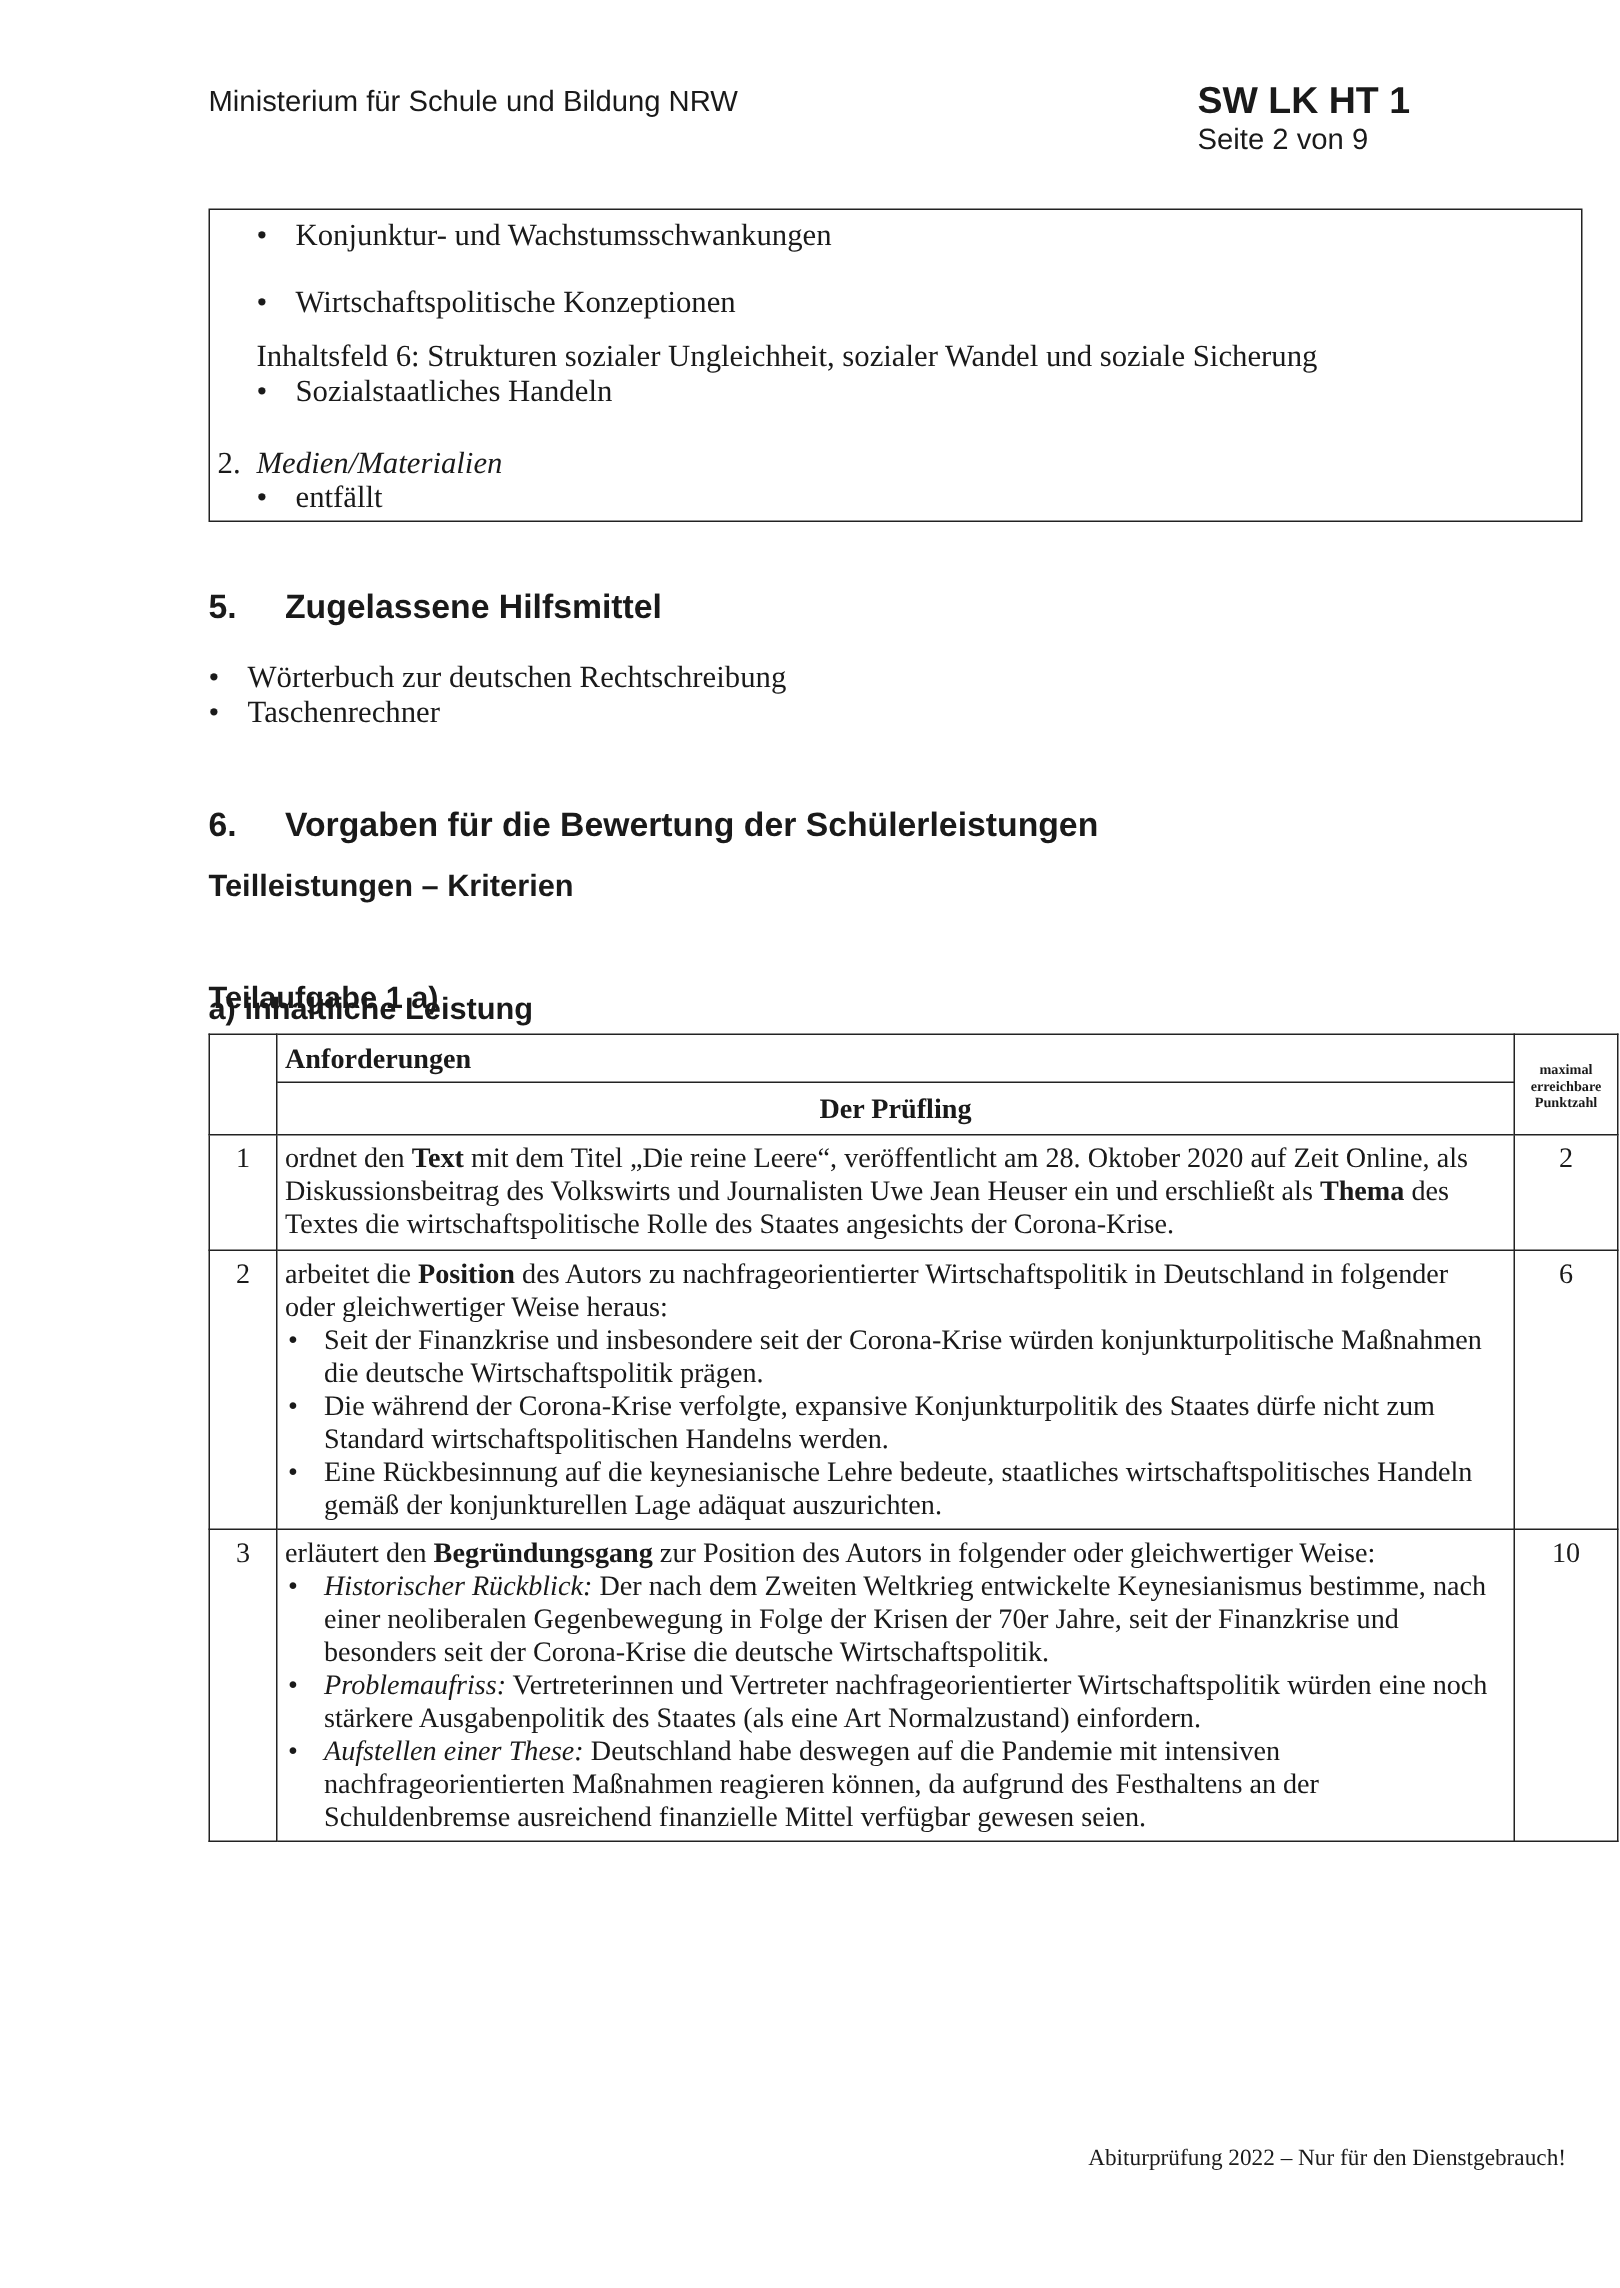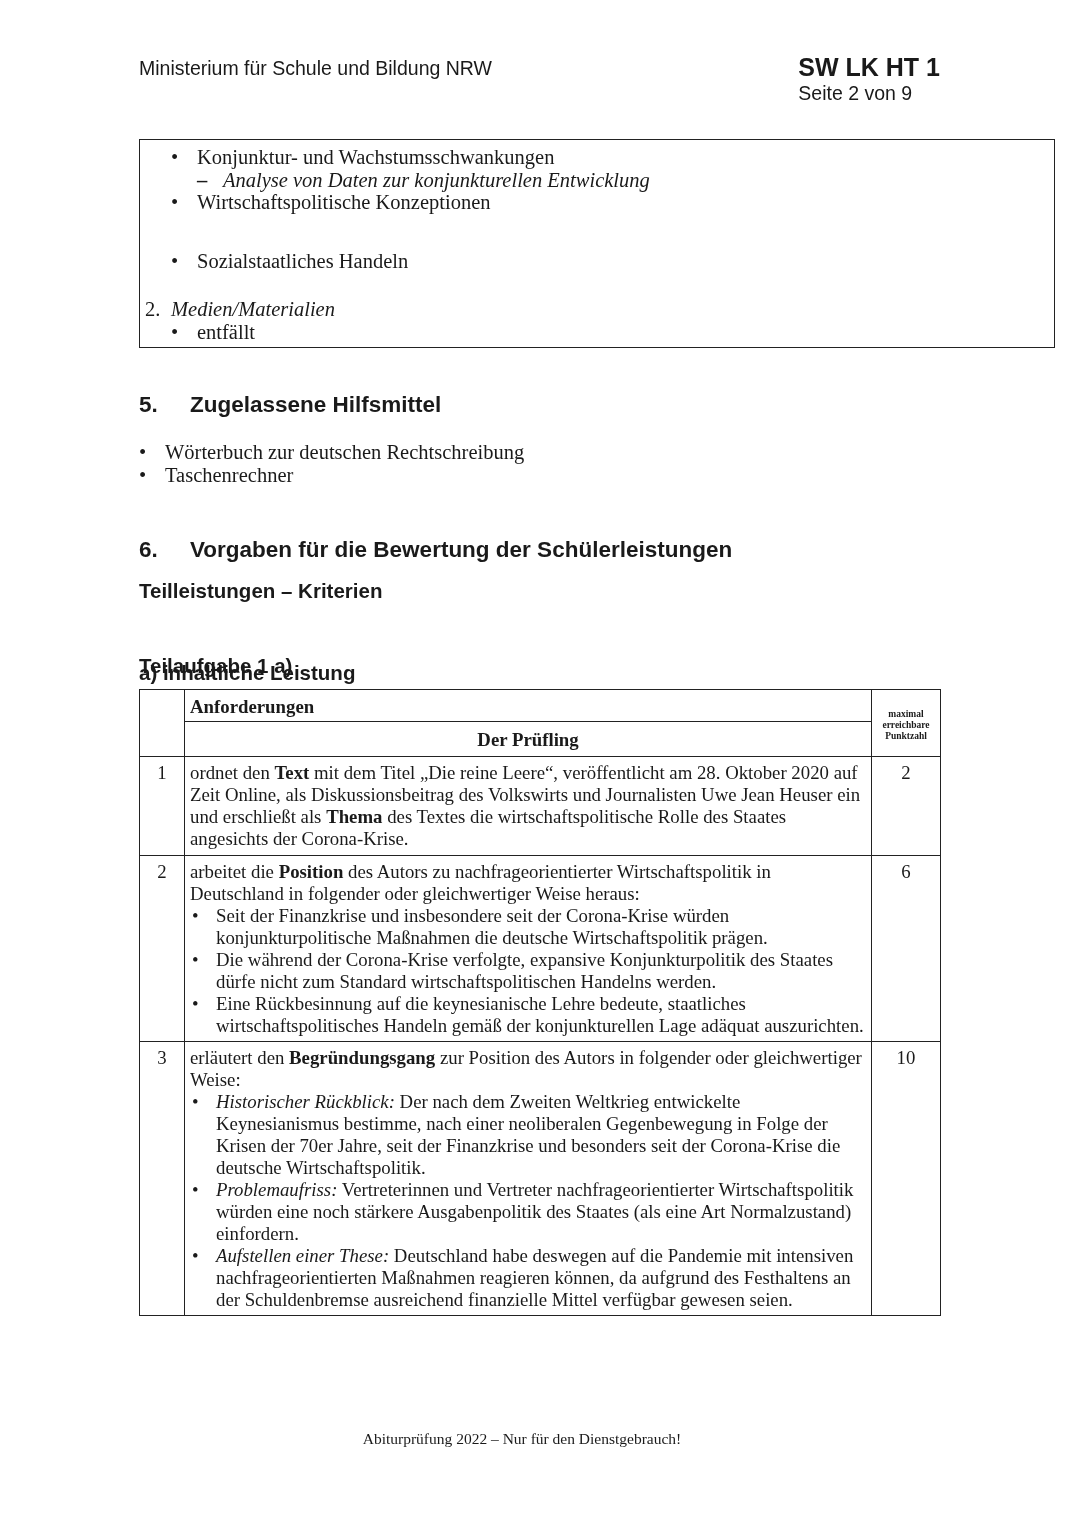--- a/index.html
+++ b/index.html
@@ -18,49 +18,49 @@
   .dash { display: inline-block; width: 26px; font-weight: bold; }
 
   .h5 { position: absolute; left: 139px; font-size: 22.5px; font-weight: bold; }
   .h5 .num { display: inline-block; width: 51px; }
   .h6 { position: absolute; left: 139px; font-size: 20.5px; font-weight: bold; }
 
   .list { position: absolute; left: 139px; font-size: 20.5px; line-height: 23px; }
   .list .item { white-space: nowrap; }
   .list .bullet { width: 26px; }
 
-  table.crit { position: absolute; left: 139px; top: 689px; width: 802px; border-collapse: collapse; font-family: "Liberation Serif", serif; font-size: 18.8px; line-height: 22px; }
+  table.crit { position: absolute; left: 139px; top: 689px; width: 940px; border-collapse: collapse; font-family: "Liberation Serif", serif; font-size: 18.8px; line-height: 22px; }
   table.crit td { border: 1.6px solid #222; vertical-align: top; padding: 0; }
   .c-num { width: 44px; text-align: center; padding-top: 5px !important; }
   .c-text { padding: 5px 6px 4px 5px !important; }
   .c-pts { width: 68px; text-align: center; padding-top: 5px !important; }
   .hdr-top { font-weight: bold; font-size: 18.8px; padding: 6px 5px 3px 5px !important; height: 26px; box-sizing: border-box;}
   .hdr-sub { font-weight: bold; font-size: 18.8px; text-align: center; padding: 7px 0 5px 0 !important; }
   .hdr-pts { font-weight: bold; font-size: 9.5px; line-height: 11px; text-align: center; vertical-align: middle !important; }
   .row-bullets { margin: 0; padding: 0; list-style: none; }
   .row-bullets li { position: relative; padding-left: 26px; }
   .row-bullets li::before { content: "•"; position: absolute; left: 2px; }
   b { font-weight: bold; }
   i { font-style: italic; }
 
-  .footer { position: absolute; left: 0; width: 1044px; top: 1430px; text-align: center; font-size: 15.5px; }
+  .footer { position: absolute; left: 0; width: 1044px; top: 1430px; text-align: right; font-size: 15.5px; }
 </style>
 </head>
 <body>
 
 <div class="header-left sans">Ministerium für Schule und Bildung NRW</div>
 <div class="header-right sans">
   <div class="header-code">SW LK HT 1</div>
   <div class="header-page">Seite 2 von 9</div>
 </div>
 
 <div class="box serif">
   <div class="bl" style="left:31px; top:6px;"><span class="bullet">•</span><span>Konjunktur- und Wachstumsschwankungen</span></div>
-  <div class="bl" style="left:57px; top:29px; font-style:italic;"><span class="dash" style="font-style:normal;">–</span><span>Analyse von Daten zur konjunkturellen Entwicklung</span></div>
   <div class="bl" style="left:31px; top:51px;"><span class="bullet">•</span><span>Wirtschaftspolitische Konzeptionen</span></div>
+  <div class="bl" style="left:31px; top:87px;">Inhaltsfeld 6: Strukturen sozialer Ungleichheit, sozialer Wandel und soziale Sicherung</div>
   <div class="bl" style="left:31px; top:110px;"><span class="bullet">•</span><span>Sozialstaatliches Handeln</span></div>
   <div class="bl" style="left:5px; top:158px; font-style:italic;"><span style="font-style:normal; display:inline-block; width:26px;">2.</span><span>Medien/Materialien</span></div>
   <div class="bl" style="left:31px; top:181px;"><span class="bullet">•</span><span>entfällt</span></div>
 </div>
 
 <div class="h5 sans" style="top:392px;"><span class="num">5.</span><span>Zugelassene Hilfsmittel</span></div>
 <div class="list serif" style="top:441px;">
   <div class="item"><span class="bullet">•</span><span>Wörterbuch zur deutschen Rechtschreibung</span></div>
   <div class="item"><span class="bullet">•</span><span>Taschenrechner</span></div>
 </div>

